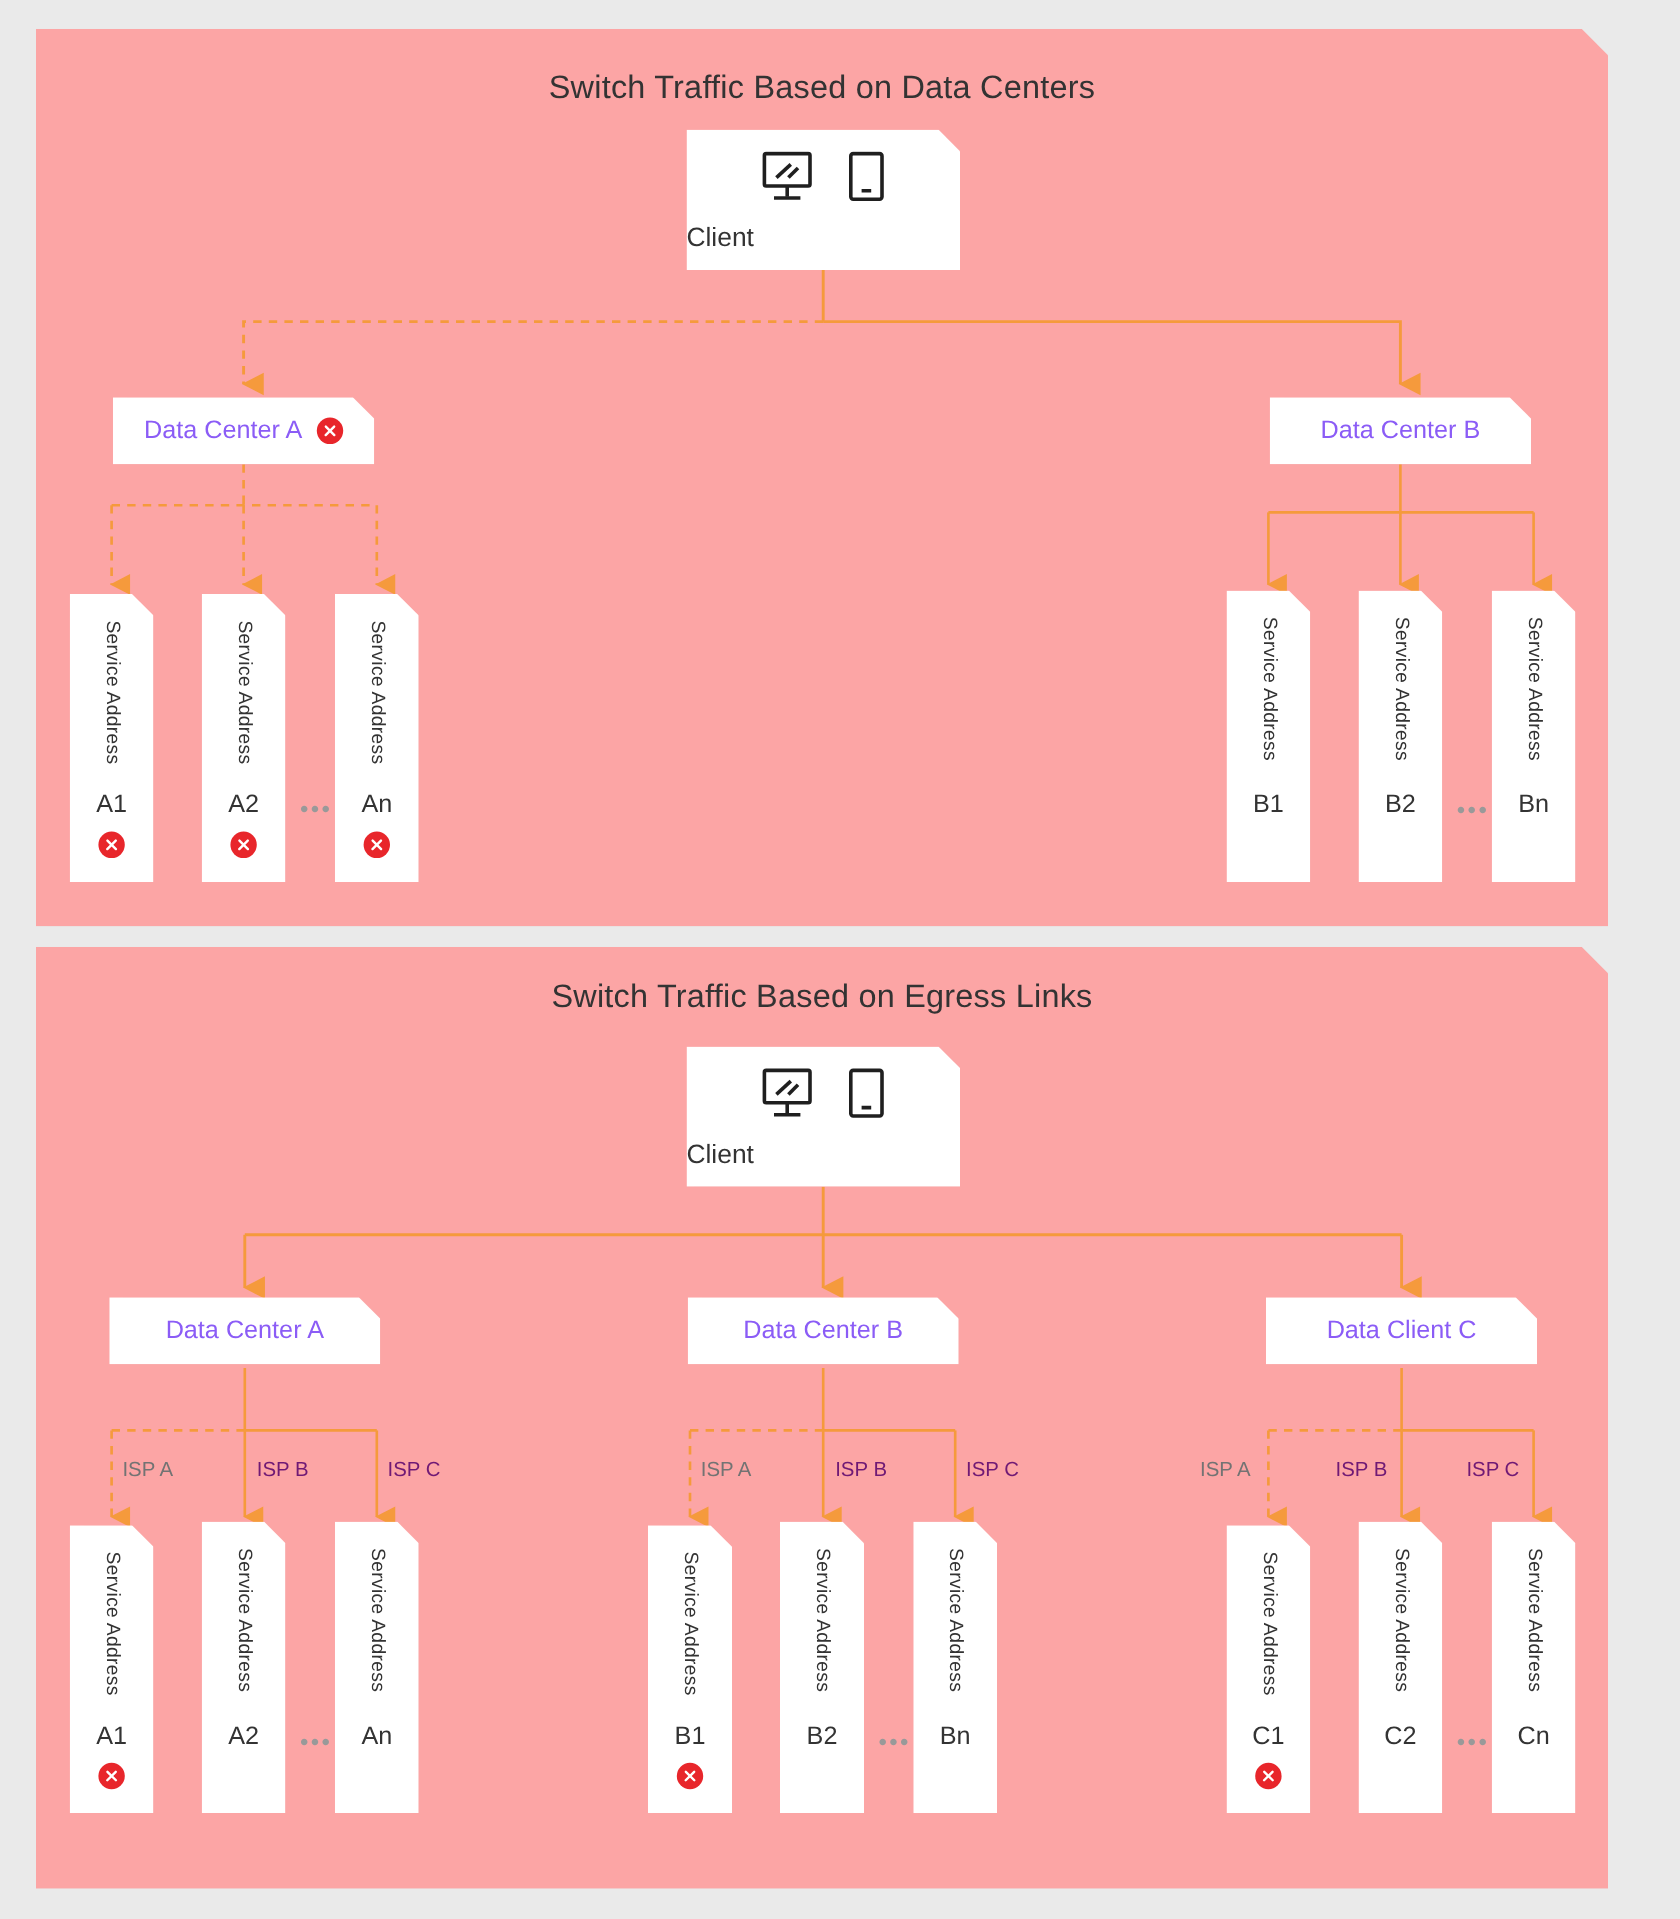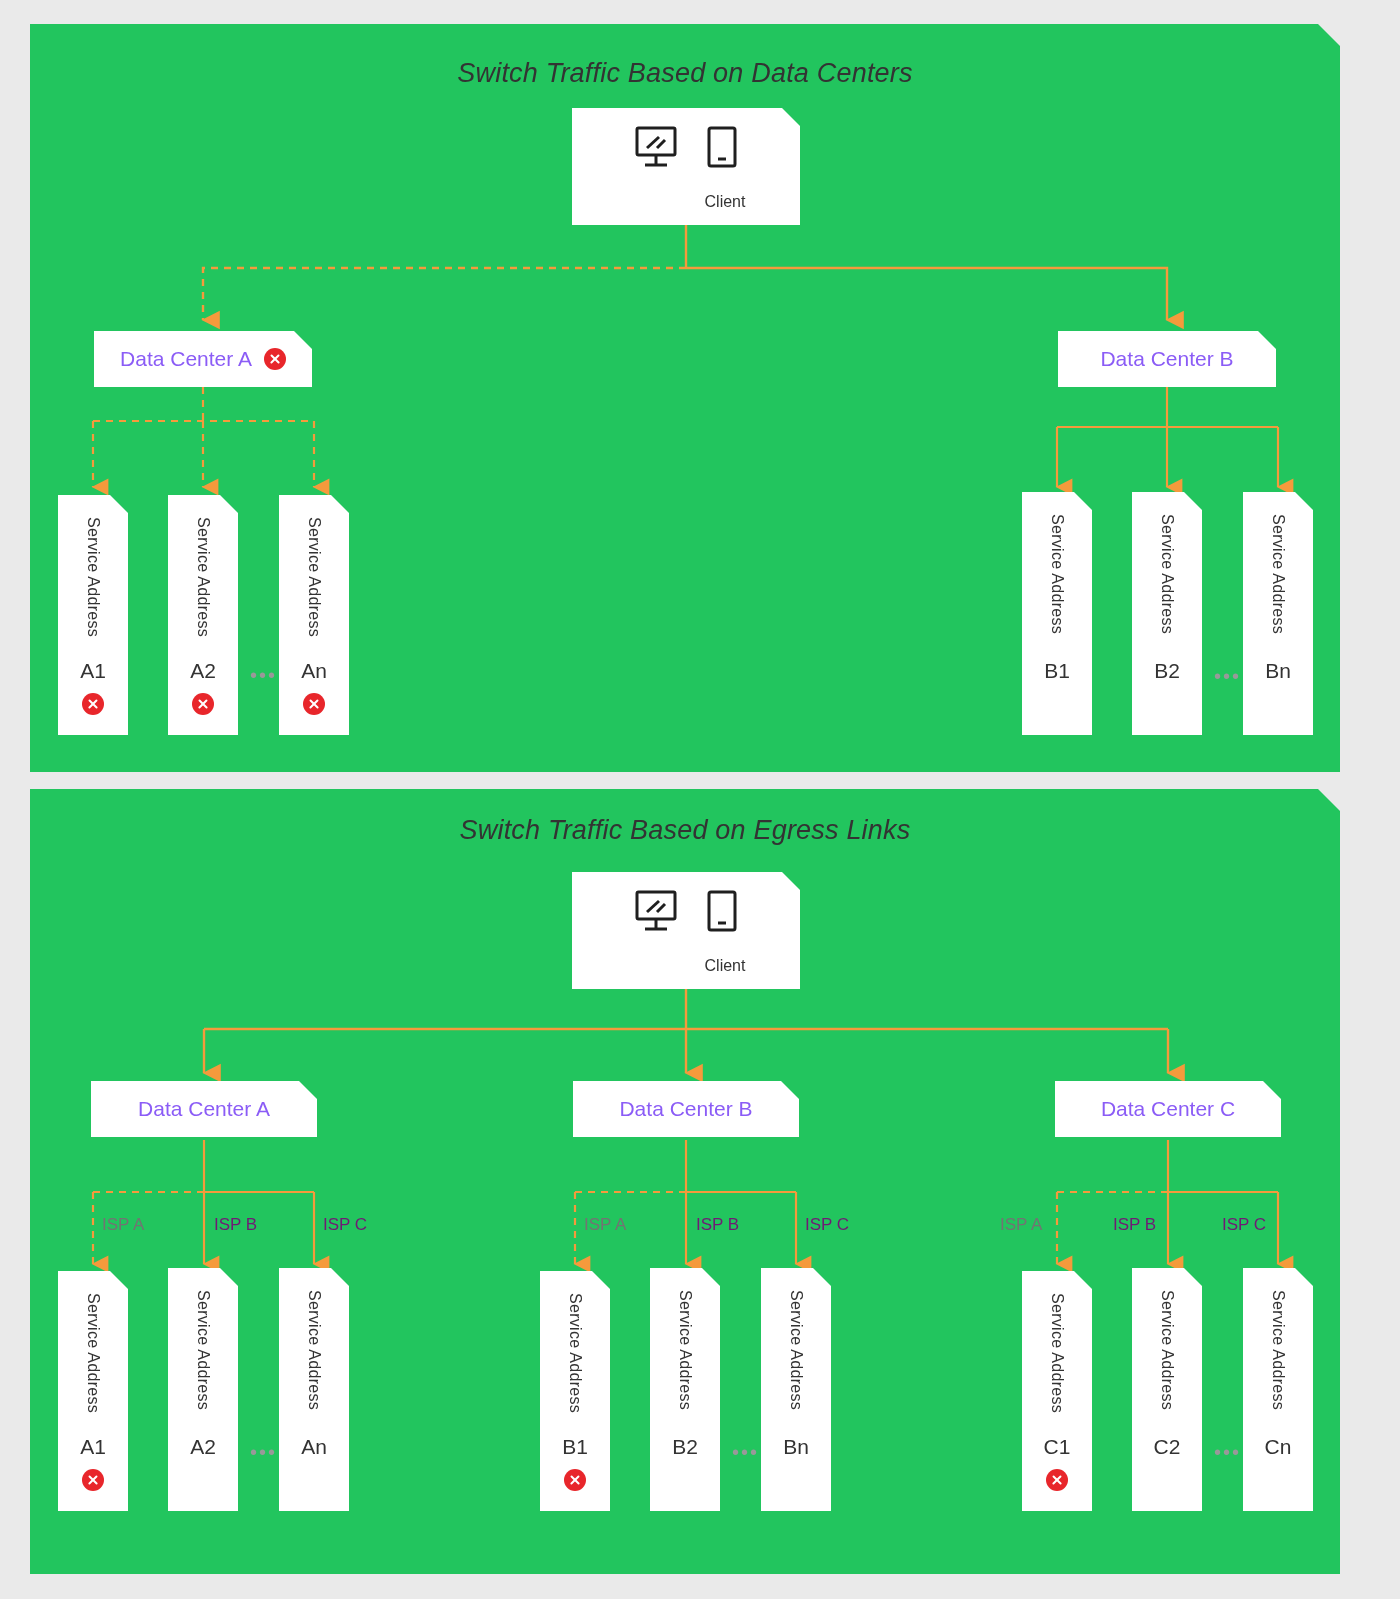--- a/index.html
+++ b/index.html
@@ -8,25 +8,24 @@
     background:#eaeaea;
     font-family:"Liberation Sans", sans-serif;
     position:relative;
     overflow:hidden;
   }
 
   
   .panel{
     position:absolute;
     left:30px; width:1310px;
-    background:#22c55e;
+    background:#fca5a5;
     -webkit-clip-path: polygon(0 0, calc(100% - 22px) 0, 100% 22px, 100% 100%, 0 100%);
     clip-path: polygon(0 0, calc(100% - 22px) 0, 100% 22px, 100% 100%, 0 100%);
     filter: drop-shadow(2px 3px 5px rgba(0,0,0,0.08));
-    font-style: italic;
   }
   #panel-1{ top:24px; height:748px; }
   #panel-2{ top:789px; height:785px; }
 
   .panel-title{
     position:absolute; left:0; width:100%;
     text-align:center;
     font-size:27px; color:#333;
     letter-spacing:.2px;
   }
@@ -43,21 +42,21 @@
   }
 
   
   .client-card{ width:228px; height:117px; }
   .client-icons{
     position:absolute; left:0; top:18px; width:100%;
     display:flex; justify-content:center; align-items:flex-start; gap:26px;
   }
   .client-label{
     position:absolute; left:0; bottom:14px; width:100%;
-    text-align:center; font-size:16px; color:#333;margin-left:39px;
+    font-size:22px; color:#333;
   }
 
   
   .dc-card{ height:56px; display:flex; align-items:center; justify-content:center; }
   .dc-label{ font-size:21px; color:#8b5cf6; white-space:nowrap; }
   .badge{
     display:inline-block;
     width:22px; height:22px; border-radius:50%;
     background:#e8262b; position:relative; flex:0 0 auto;
   }
@@ -265,21 +264,21 @@
   <div class="client-label">Client</div>
 </div>
 
 <div class="card dc-card" style="left:91px; top:1081px; width:226px;">
   <span class="dc-label">Data Center A</span>
 </div>
 <div class="card dc-card" style="left:573px; top:1081px; width:226px;">
   <span class="dc-label">Data Center B</span>
 </div>
 <div class="card dc-card" style="left:1055px; top:1081px; width:226px;">
-  <span class="dc-label">Data Center C</span>
+  <span class="dc-label">Data Client C</span>
 </div>
 
 <div class="isp-label isp-off" style="left:102px; top:1215px;">ISP A</div>
 <div class="isp-label isp-on" style="left:214px; top:1215px;">ISP B</div>
 <div class="isp-label isp-on" style="left:323px; top:1215px;">ISP C</div>
 
 <div class="isp-label isp-off" style="left:584px; top:1215px;">ISP A</div>
 <div class="isp-label isp-on" style="left:696px; top:1215px;">ISP B</div>
 <div class="isp-label isp-on" style="left:805px; top:1215px;">ISP C</div>
 

